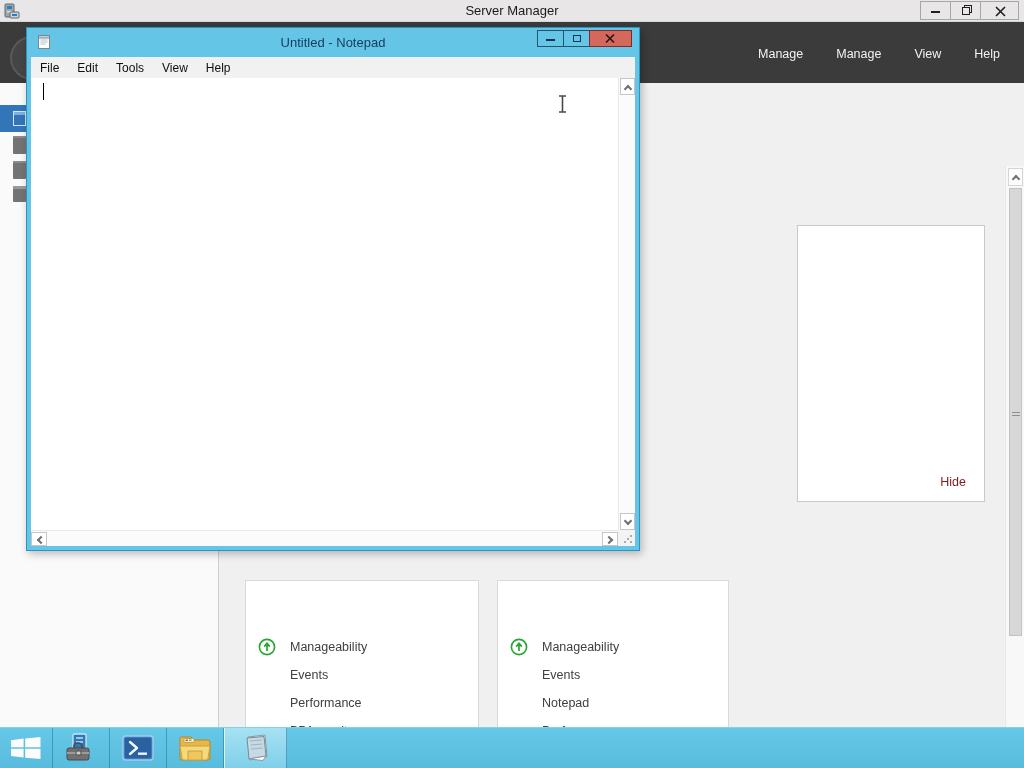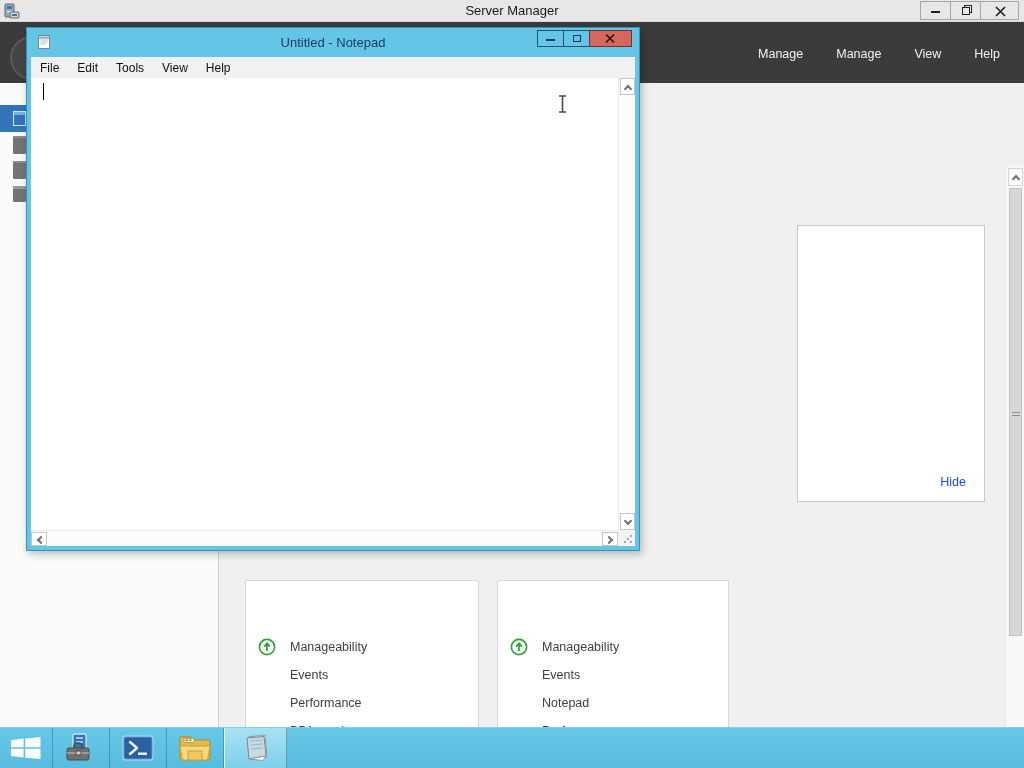--- a/index.html
+++ b/index.html
@@ -30,21 +30,21 @@
   .nav-grid-icon { left:13px; top:6px; width:13px; height:15px; border:1px solid #D5E5F2; background:linear-gradient(#7FB0DC 3px, #3276B9 3px); }
   .nav-icon { left:13px; top:0; width:13px; height:18px; background:#747474; border-radius:1px; box-shadow:inset 0 2px 0 #8C8C8C; }
 
   .sm-tile { background:#FFFFFF; border:1px solid #D9D9D9; }
   .tile-left { left:245px; top:497px; width:234px; height:225px; }
   .tile-right { left:497px; top:497px; width:232px; height:225px; }
   .tile-row { position:absolute; left:44px; height:20px; font-size:12.5px; color:#404040; }
   .tile-status-icon { position:absolute; left:12px; width:18px; height:18px; }
 
   .hide-panel { left:797px; top:142px; width:188px; height:277px; background:#FFFFFF; border:1px solid #C9C9C9; }
-  .hide-label { position:absolute; right:18px; bottom:12px; font-size:12.5px; color:#1d4ed8; cursor:default; }
+  .hide-label { position:absolute; right:18px; bottom:12px; font-size:12.5px; color:#7f1d1d; cursor:default; }
 
   .sm-scrollbar { left:1005px; top:83px; width:19px; height:644px; background:#F8F8F8; border-left:1px solid #E7E7E7; }
   .sm-sb-btn { position:absolute; left:2px; width:15px; height:18px; background:#FDFDFD; border:1px solid #D5D5D5; }
   .sm-sb-up { top:2px; }
   .sm-sb-thumb { position:absolute; left:3px; top:22px; width:13px; height:448px; background:#D7D7D7; border:1px solid #C2C2C2; }
   .sb-grip { position:absolute; left:2px; top:50%; width:8px; height:6px;
              background:repeating-linear-gradient(#8F8F8F 0 1px, transparent 1px 3px); }
 
   
   .chev { position:absolute; width:6px; height:6px; border-left:2px solid #707070; border-top:2px solid #707070; }

